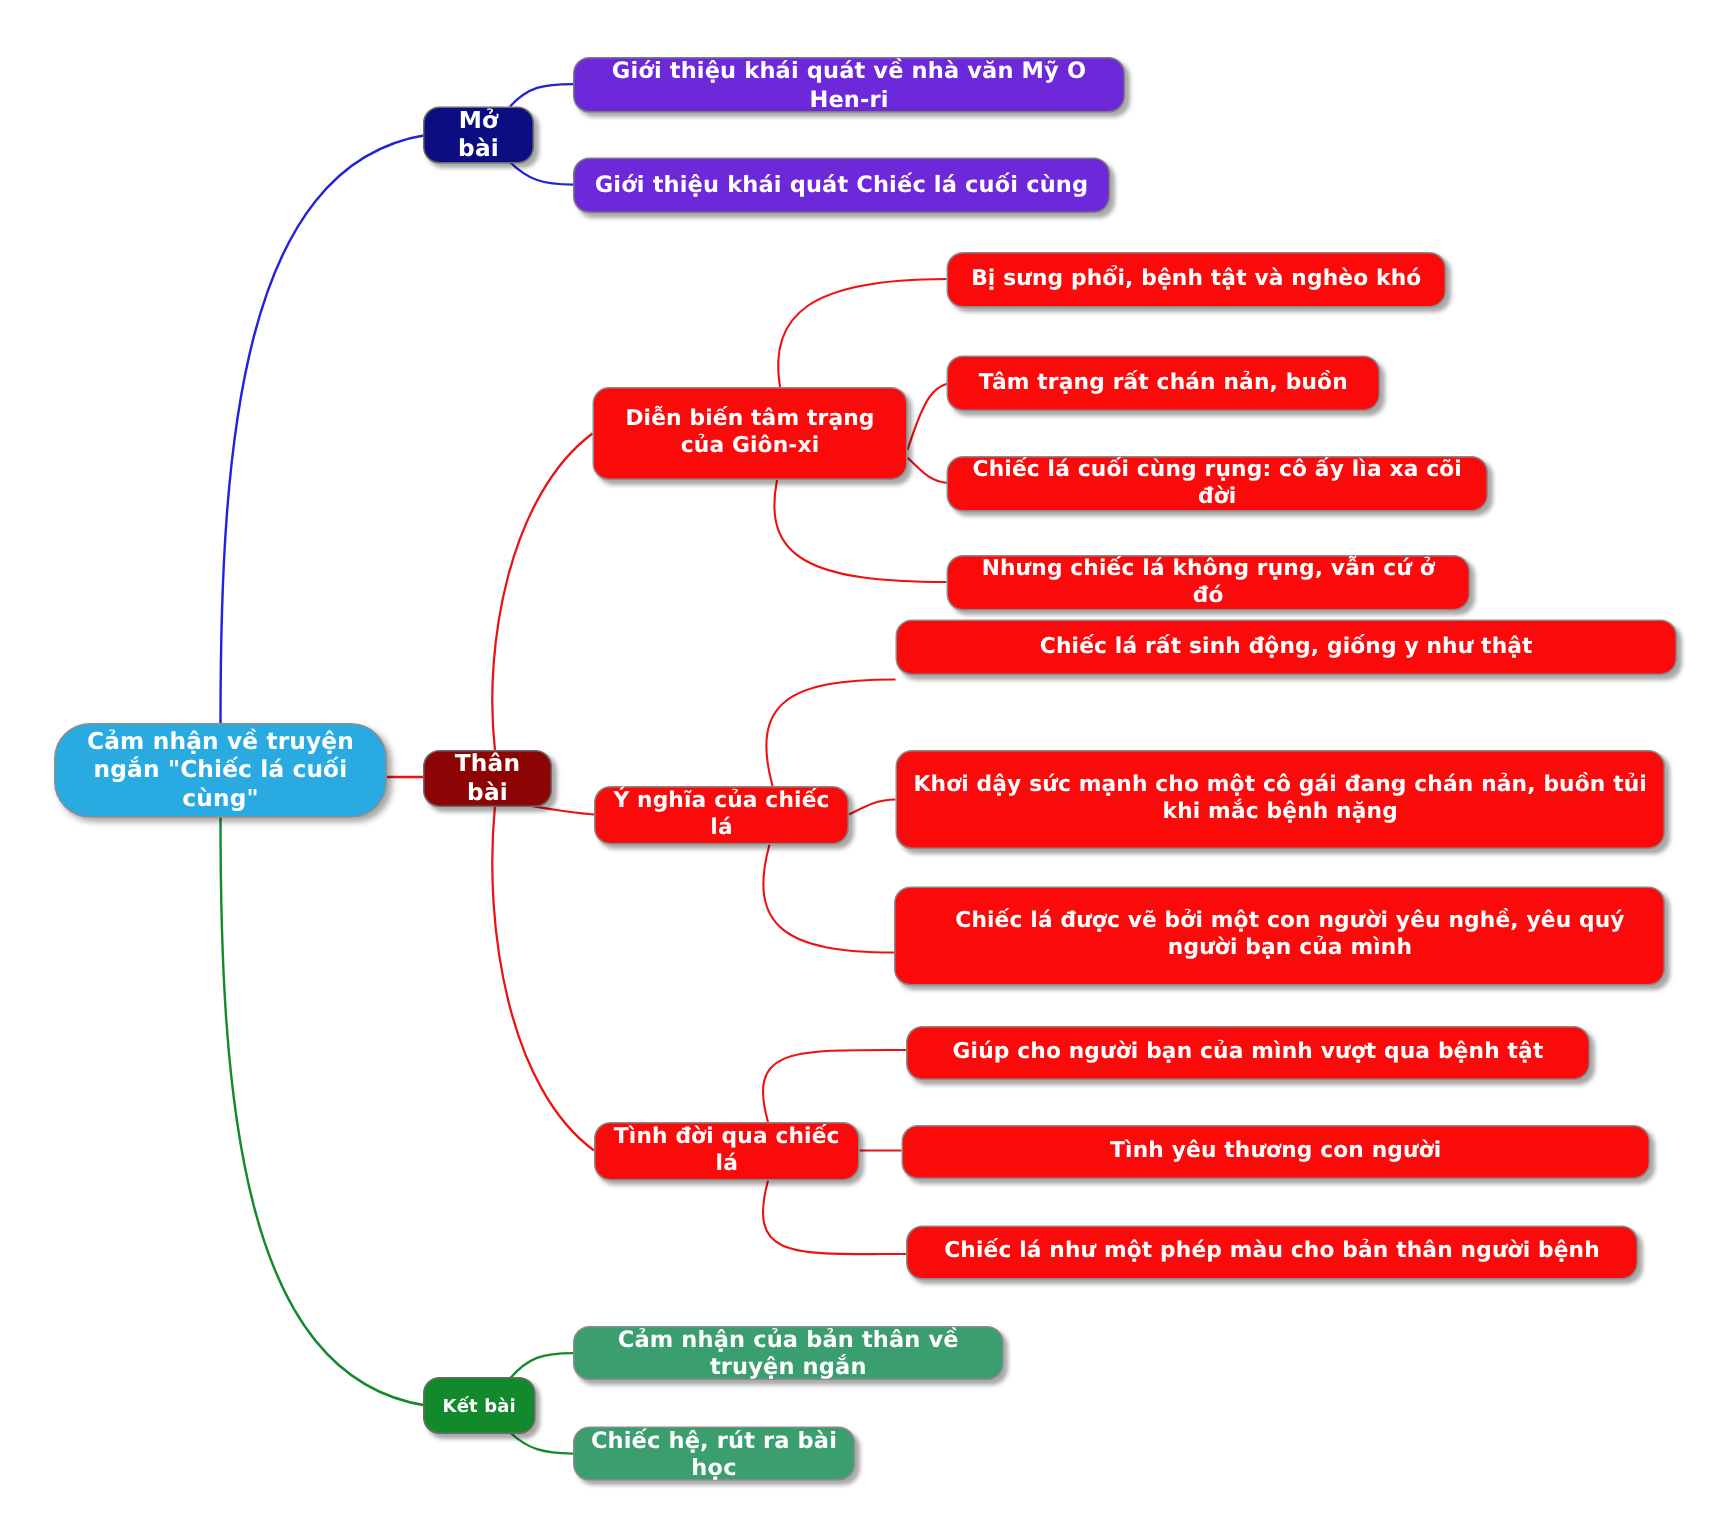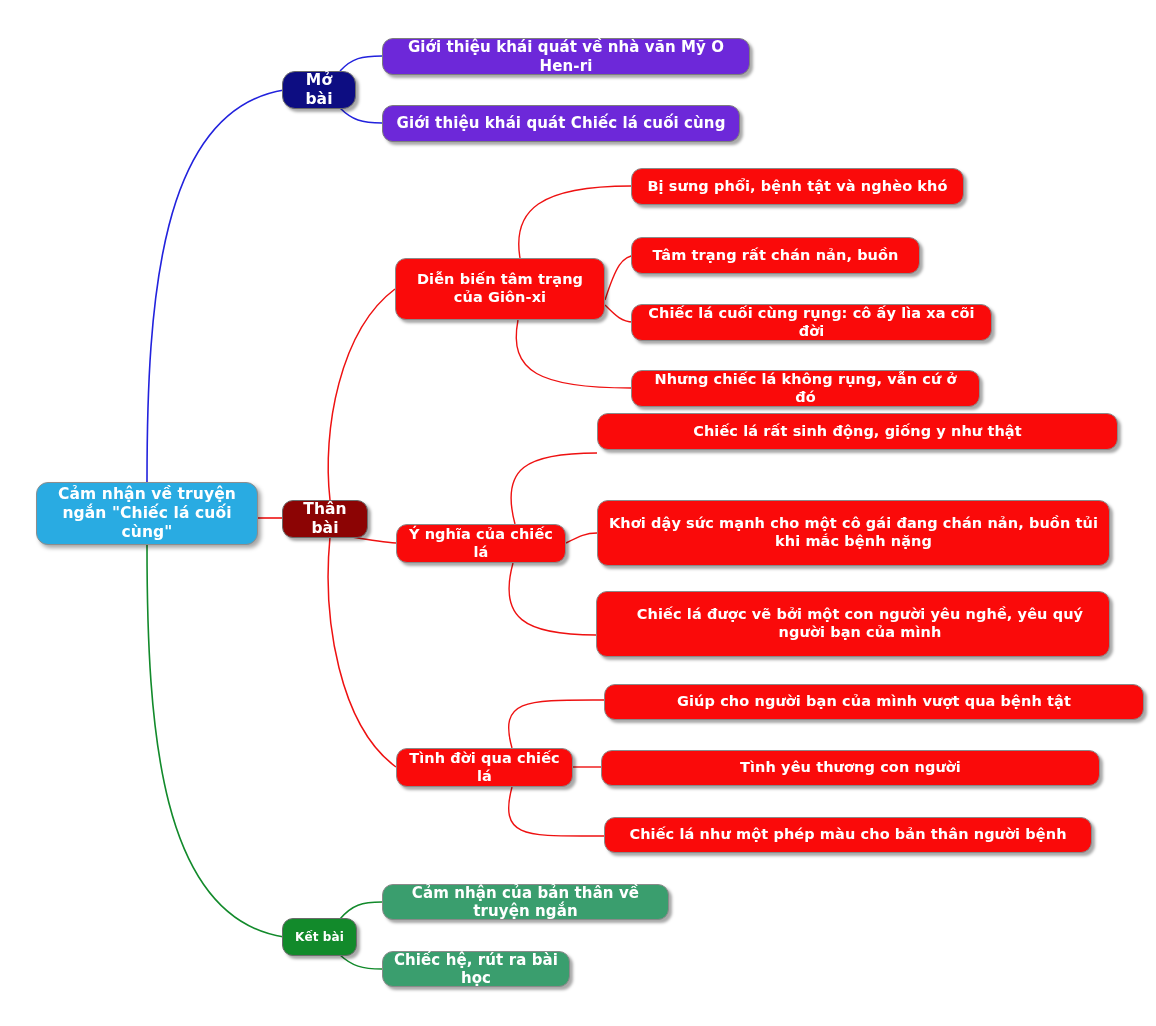--- a/index.html
+++ b/index.html
@@ -15,21 +15,21 @@
     font-weight:bold;
     border-radius:11px;
     border:1px solid rgba(0,0,0,.28);
     box-shadow:3px 3px 3px rgba(0,0,0,.34);
     line-height:1.22;
     padding:2px 10px;
     letter-spacing:.1px;
   }
   .node span{display:block;width:100%;}
   .root{
-    background:#29ABE2;border:1px solid #8d8d8d;border-radius:12px;
+    background:#29ABE2;border:1px solid #8d8d8d;border-radius:24px;
     font-size:15.5px;box-shadow:3px 3px 4px rgba(0,0,0,.35);
   }
   .n-blue-dark{background:#0d0d82;border:1px solid #6b6b6b;font-size:15.5px;}
   .n-blue{background:#6d28d9;border:1px solid #7d7d7d;font-size:15px;}
   .n-maroon{background:#8c0404;border:1px solid #6b6b6b;font-size:15.5px;}
   .n-red{background:#fa0a0a;border:1px solid #8a8a8a;font-size:14.5px;justify-content:center;}
   .n-red-b{background:#fa0a0a;border:1px solid #8a8a8a;font-size:14.5px;}
   .n-green-dark{background:#128a2b;border:1px solid #6b6b6b;font-size:12px;}
   .n-green{background:#3a9e6e;border:1px solid #8a8a8a;font-size:15px;}
 </style>
@@ -67,21 +67,21 @@
     <path d="M512,787 C498,840 528,836 604,836" fill="none" stroke="#ee1111" stroke-width="1.4"></path>
 
     <path d="M340,919 C352,905 362,902 382,902" fill="none" stroke="#128a2b" stroke-width="1.5"></path>
     <path d="M340,955 C352,966 362,969 382,969" fill="none" stroke="#128a2b" stroke-width="1.5"></path>
   </svg>
 
   <div class="node root" style="left:36px;top:482px;width:222px;height:63px;">
     <span>Cảm nhận về truyện ngắn "Chiếc lá cuối cùng"</span>
   </div>
 
-  <div class="node n-blue-dark" style="left:282px;top:71px;width:74px;height:38px;border-radius:13px;">
+  <div class="node n-blue-dark" style="left:282px;top:71px;width:74px;height:38px;">
     <span>Mở bài</span>
   </div>
   <div class="node n-blue" style="left:382px;top:38px;width:368px;height:37px;">
     <span>Giới thiệu khái quát về nhà văn Mỹ O Hen-ri</span>
   </div>
   <div class="node n-blue" style="left:382px;top:105px;width:358px;height:37px;">
     <span>Giới thiệu khái quát Chiếc lá cuối cùng</span>
   </div>
 
   <div class="node n-maroon" style="left:282px;top:500px;width:86px;height:38px;">
@@ -113,21 +113,21 @@
   <div class="node n-red" style="left:597px;top:500px;width:513px;height:66px;">
     <span>Khơi dậy sức mạnh cho một cô gái đang chán nản, buồn tủi khi mắc bệnh nặng</span>
   </div>
   <div class="node n-red" style="left:596px;top:591px;width:514px;height:66px;padding-left:24px;">
     <span>Chiếc lá được vẽ bởi một con người yêu nghề, yêu quý người bạn của mình</span>
   </div>
 
   <div class="node n-red-b" style="left:396px;top:748px;width:177px;height:39px;">
     <span>Tình đời qua chiếc lá</span>
   </div>
-  <div class="node n-red" style="left:604px;top:684px;width:540px;height:36px;">
+  <div class="node n-red" style="left:604px;top:684px;width:456px;height:36px;">
     <span>Giúp cho người bạn của mình vượt qua bệnh tật</span>
   </div>
   <div class="node n-red" style="left:601px;top:750px;width:499px;height:36px;">
     <span>Tình yêu thương con người</span>
   </div>
   <div class="node n-red" style="left:604px;top:817px;width:488px;height:36px;">
     <span>Chiếc lá như một phép màu cho bản thân người bệnh</span>
   </div>
 
   <div class="node n-green-dark" style="left:282px;top:918px;width:75px;height:38px;">

